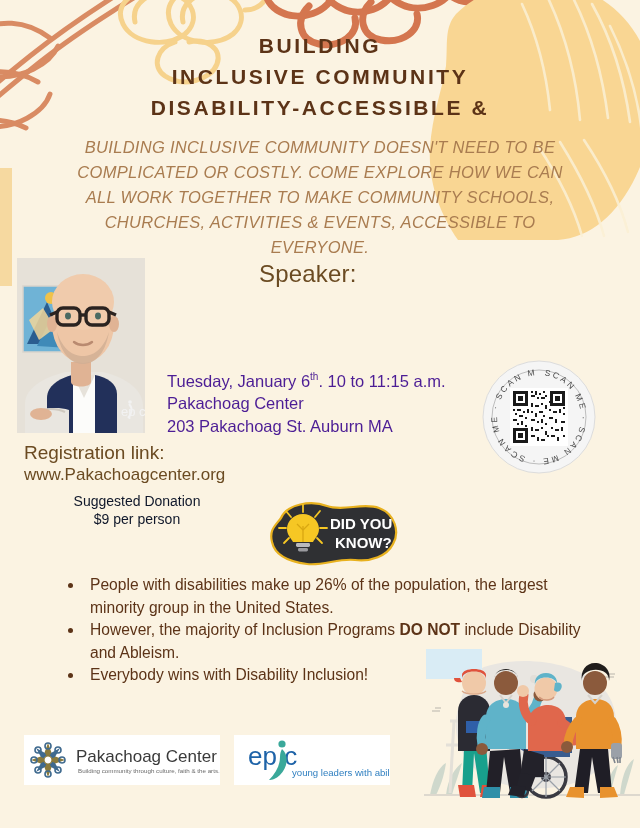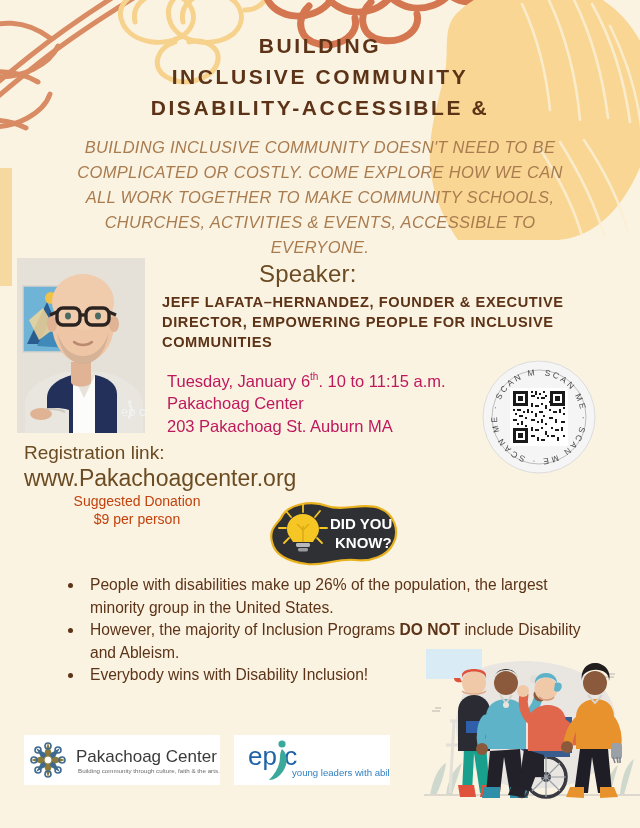--- a/index.html
+++ b/index.html
@@ -84,46 +84,46 @@
     font-size: 14.6px;
     line-height: 20px;
     letter-spacing: 0.6px;
     text-transform: uppercase;
   }
 
   .event-details {
     position: absolute;
     left: 167px; top: 366px;
     width: 330px;
-    color: #be185d;
+    color: #4c1d95;
     font-size: 16.5px;
     line-height: 22.5px;
   }
   .event-details sup { font-size: 10px; vertical-align: super; }
 
   
   .reg-title {
     position: absolute;
     left: 24px; top: 441px;
     color: #6b4b22;
     font-size: 19px;
     line-height: 24px;
   }
   .reg-url {
     position: absolute;
     left: 24px; top: 465px;
     color: #6b4b22;
-    font-size: 23px;
+    font-size: 17px;
   }
   .donation {
     position: absolute;
     left: 42px; top: 492px;
     width: 190px;
     text-align: center;
-    color: #c2410c;
+    color: #0f172a;
     font-size: 14px;
     line-height: 18px;
   }
 
   
   .qr-wrap {
     position: absolute;
     left: 482px; top: 360px;
     width: 114px; height: 114px;
   }
@@ -274,21 +274,20 @@
       <path d="M18 154 C28 150 40 150 48 154" stroke="#cfc9bf" stroke-width="2" fill="none"></path>
       <ellipse cx="24" cy="156" rx="11" ry="6" fill="#e0b394"></ellipse>
 
       <text x="104" y="158" font-family="Liberation Sans, sans-serif" font-size="13" fill="#f2f2f2">ep c</text>
       <path d="M112 146 C116 150 115 156 111 160" stroke="#f2f2f2" stroke-width="2" fill="none"></path>
       <circle cx="113" cy="144" r="1.8" fill="#f2f2f2"></circle>
     </svg>
   </div>
 
   <div class="speaker-label">Speaker:</div>
-  <div class="speaker-bio">JEFF LAFATA–HERNANDEZ, FOUNDER &amp; EXECUTIVE DIRECTOR, EMPOWERING PEOPLE FOR INCLUSIVE COMMUNITIES</div>
 
   <div class="event-details">
     <div>
       <span>Tuesday, January 6</span><sup>th</sup><span>. 10 to 11:15 a.m.</span>
     </div>
     <div>Pakachoag Center</div>
     <div>203 Pakachoag St. Auburn MA</div>
   </div>
 
   <div class="reg-title">Registration link:</div>

